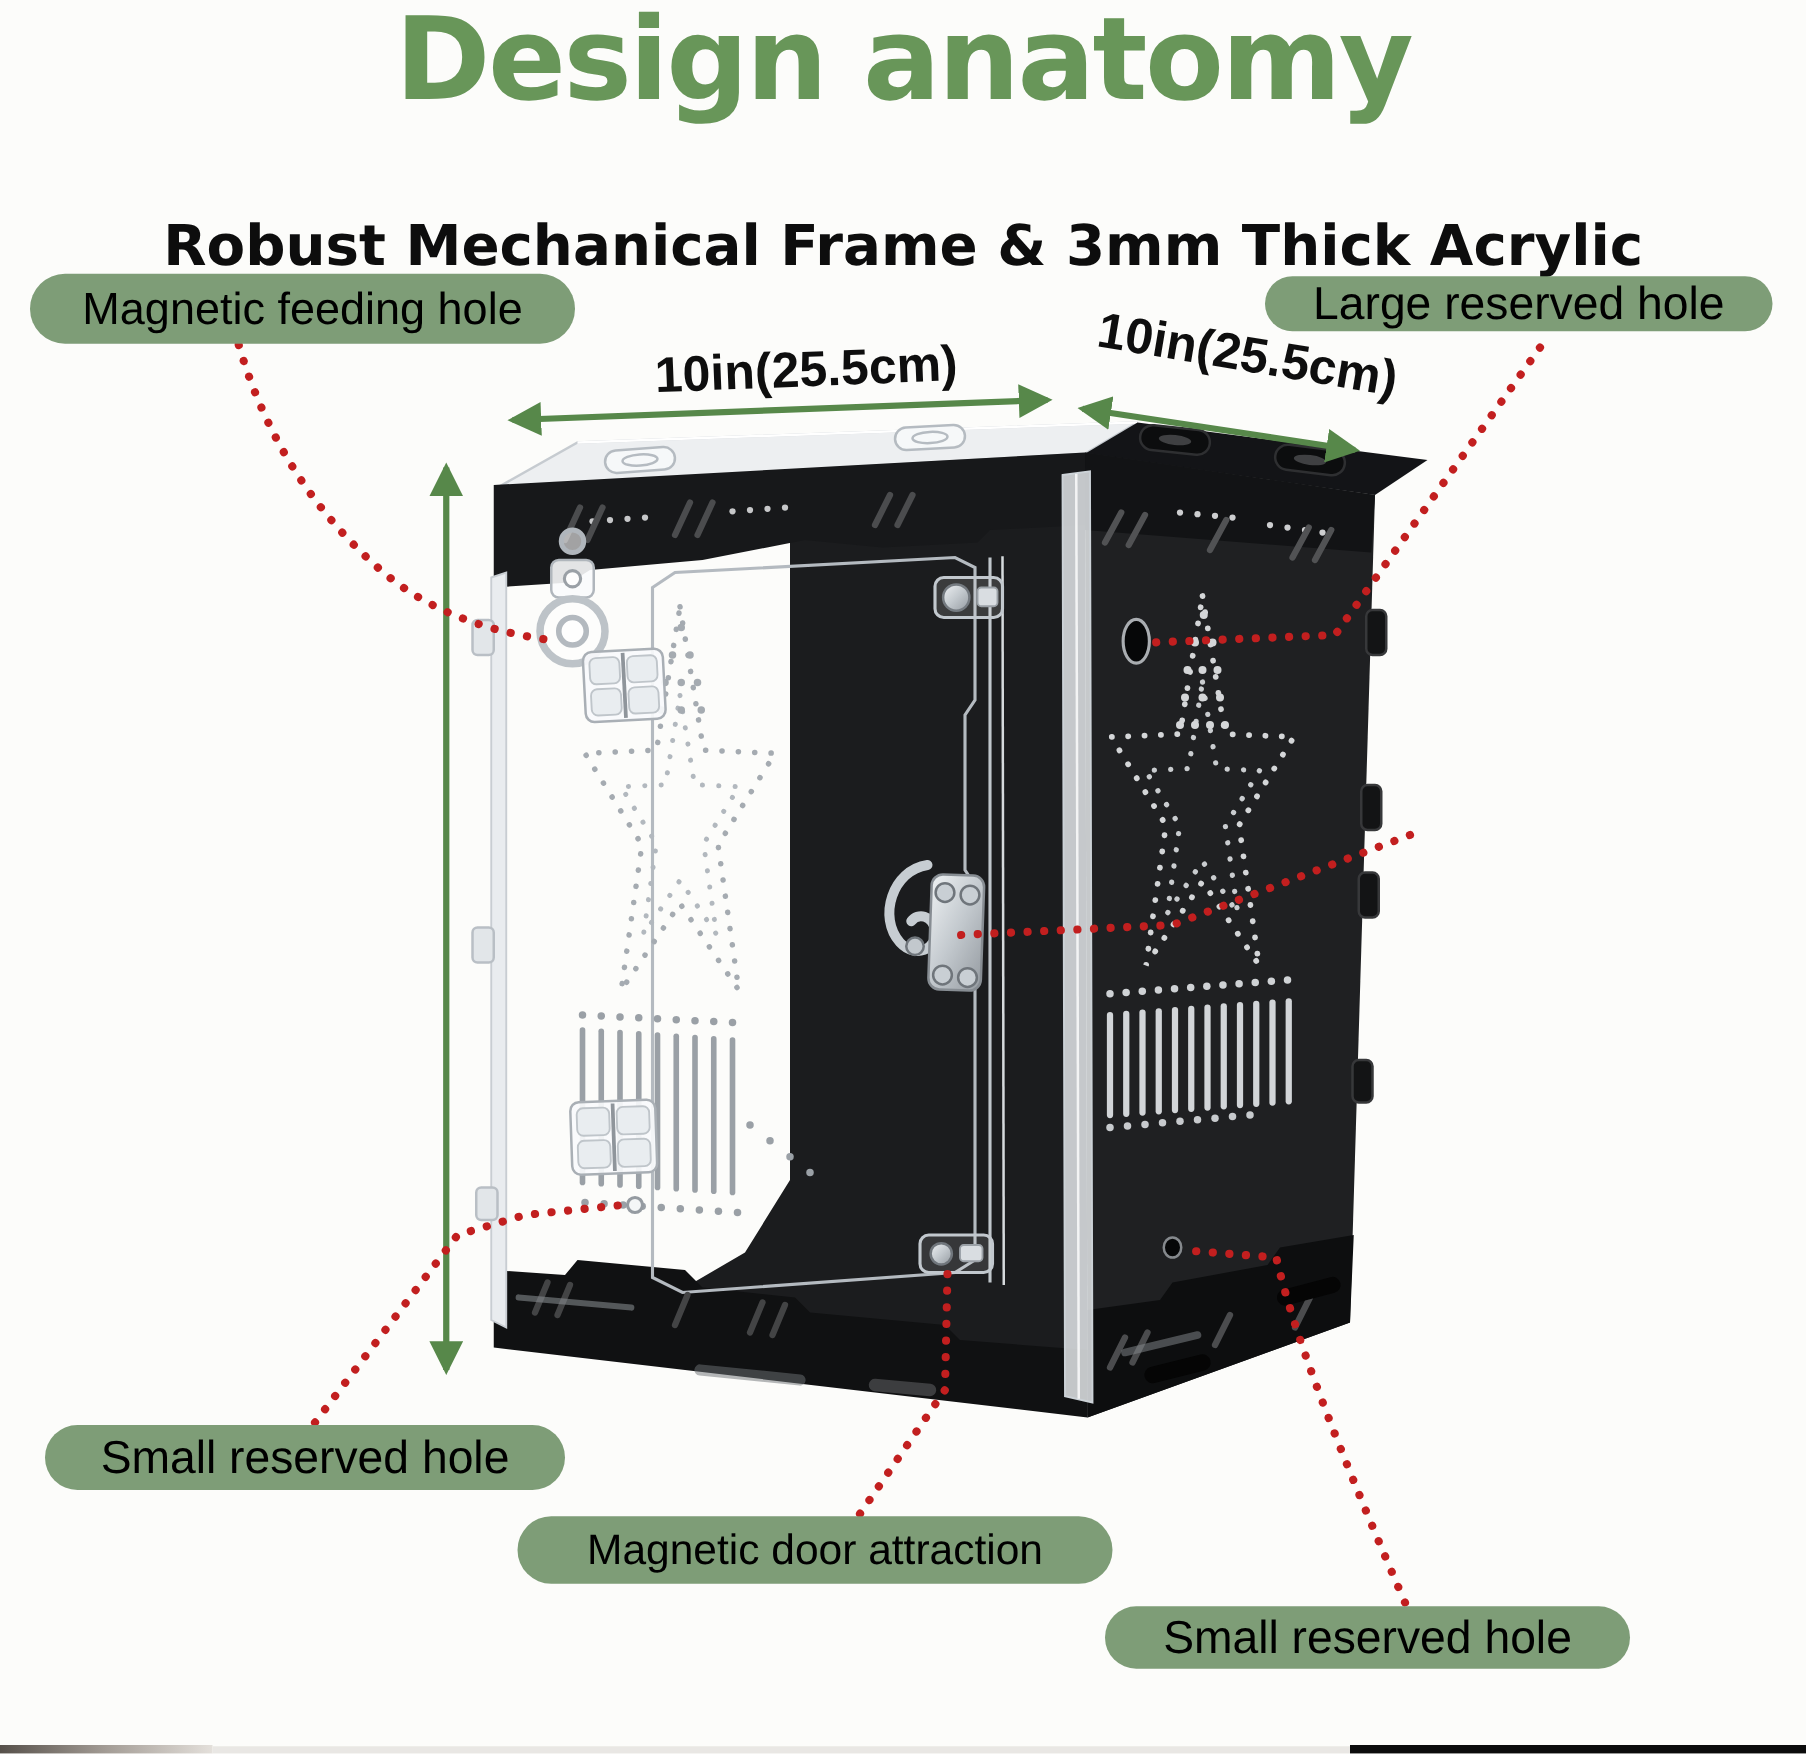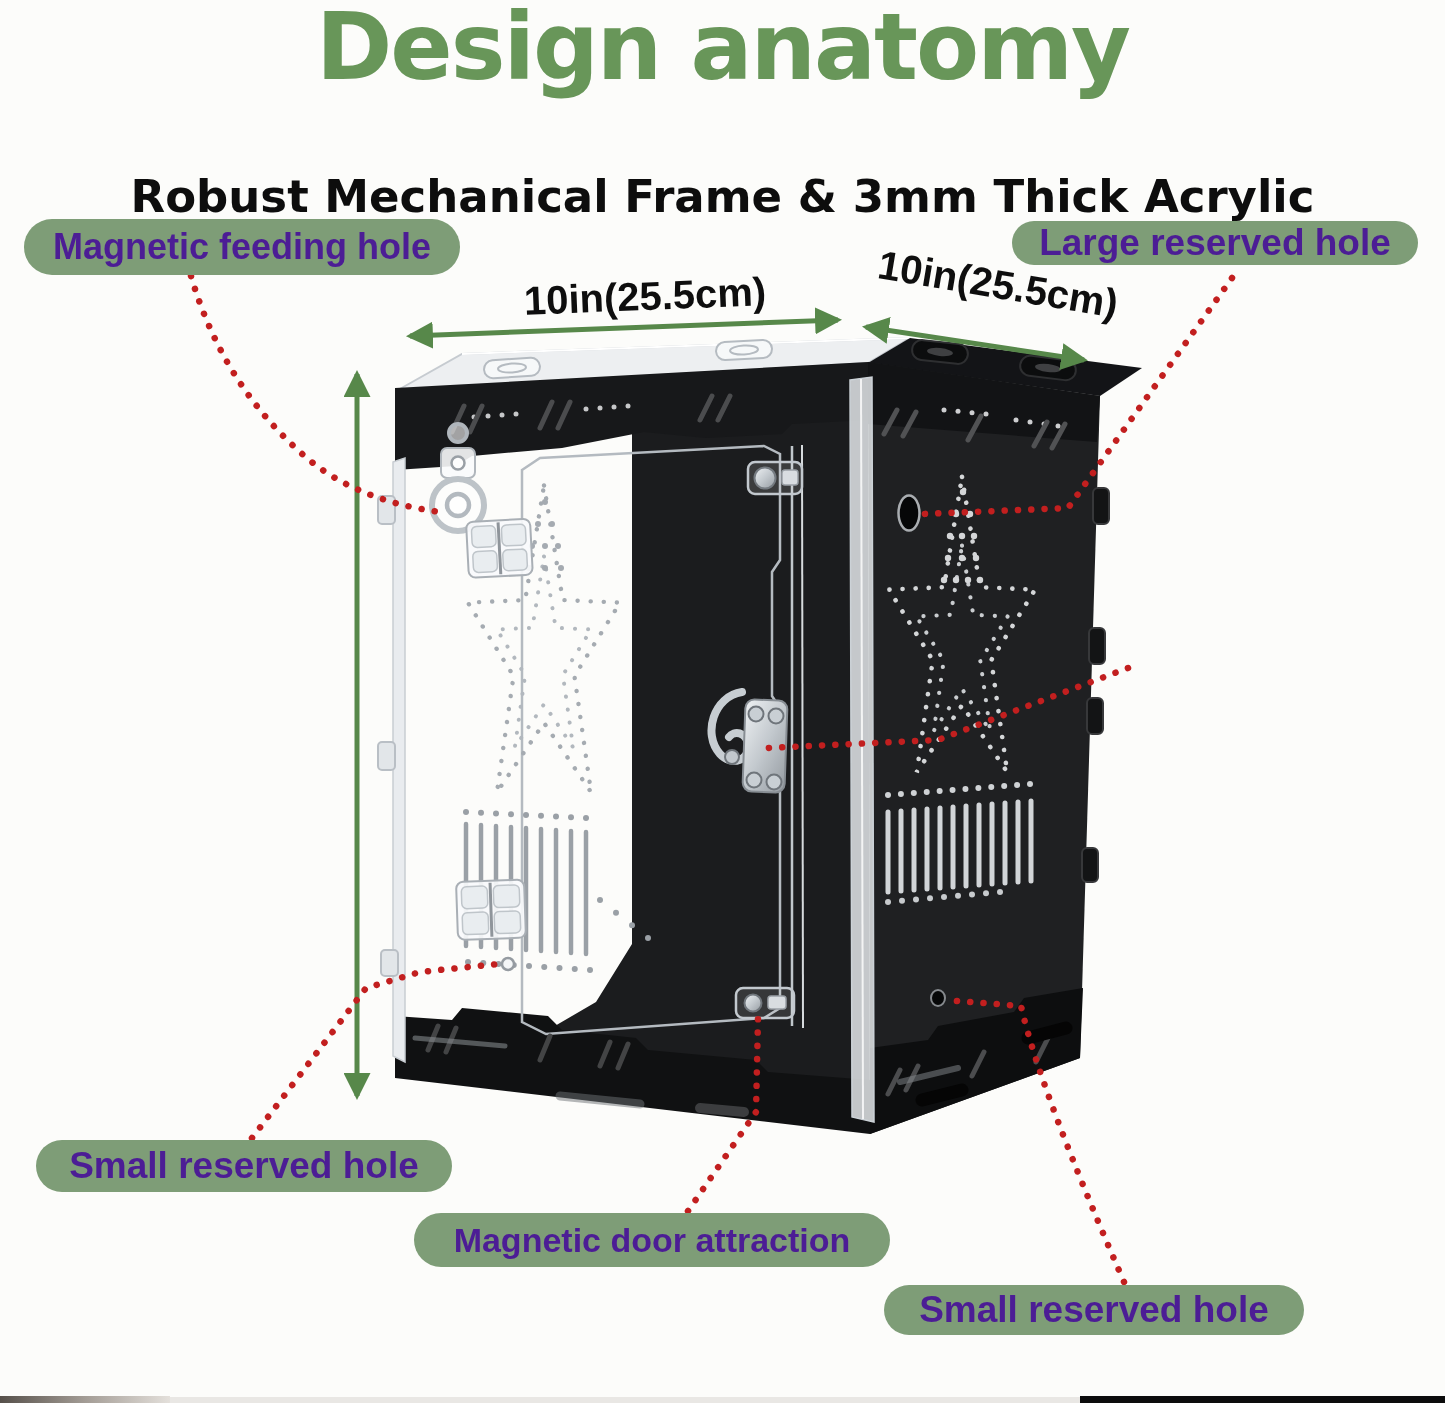--- a/index.html
+++ b/index.html
@@ -12,23 +12,23 @@
     font-family:"DejaVu Sans",sans-serif;font-weight:800;font-size:92px;
     letter-spacing:-2px;color:var(--title-green,#689659);
   }
   .subtitle{
     position:absolute;left:0;right:0;top:122px;text-align:center;
     font-family:"DejaVu Sans",sans-serif;font-weight:700;font-size:45px;
     color:#0d0d0d;
     margin-top:48px;
   }
   .pill{
-    position:absolute;background:var(--badge-green,#7e9d77);color:#4c1d95;
+    position:absolute;background:var(--badge-green,#7e9d77);color:#000000;
     border-radius:999px;display:flex;align-items:center;justify-content:center;
-    font-weight:700;white-space:nowrap;
+    font-weight:400;white-space:nowrap;
     font-family:"Liberation Sans",sans-serif;
   }
   .dim{
     position:absolute;font-weight:700;font-size:40px;color:#0e0e0e;
     text-align:center;font-family:"Liberation Sans",sans-serif;
   }
   .strip{position:absolute;}
   svg{position:absolute;left:0;top:0;}
   .leader{stroke:var(--leader-red,#c21f1f);stroke-width:6.5;fill:none;
           stroke-dasharray:0.1 13.2;stroke-linecap:round;}

